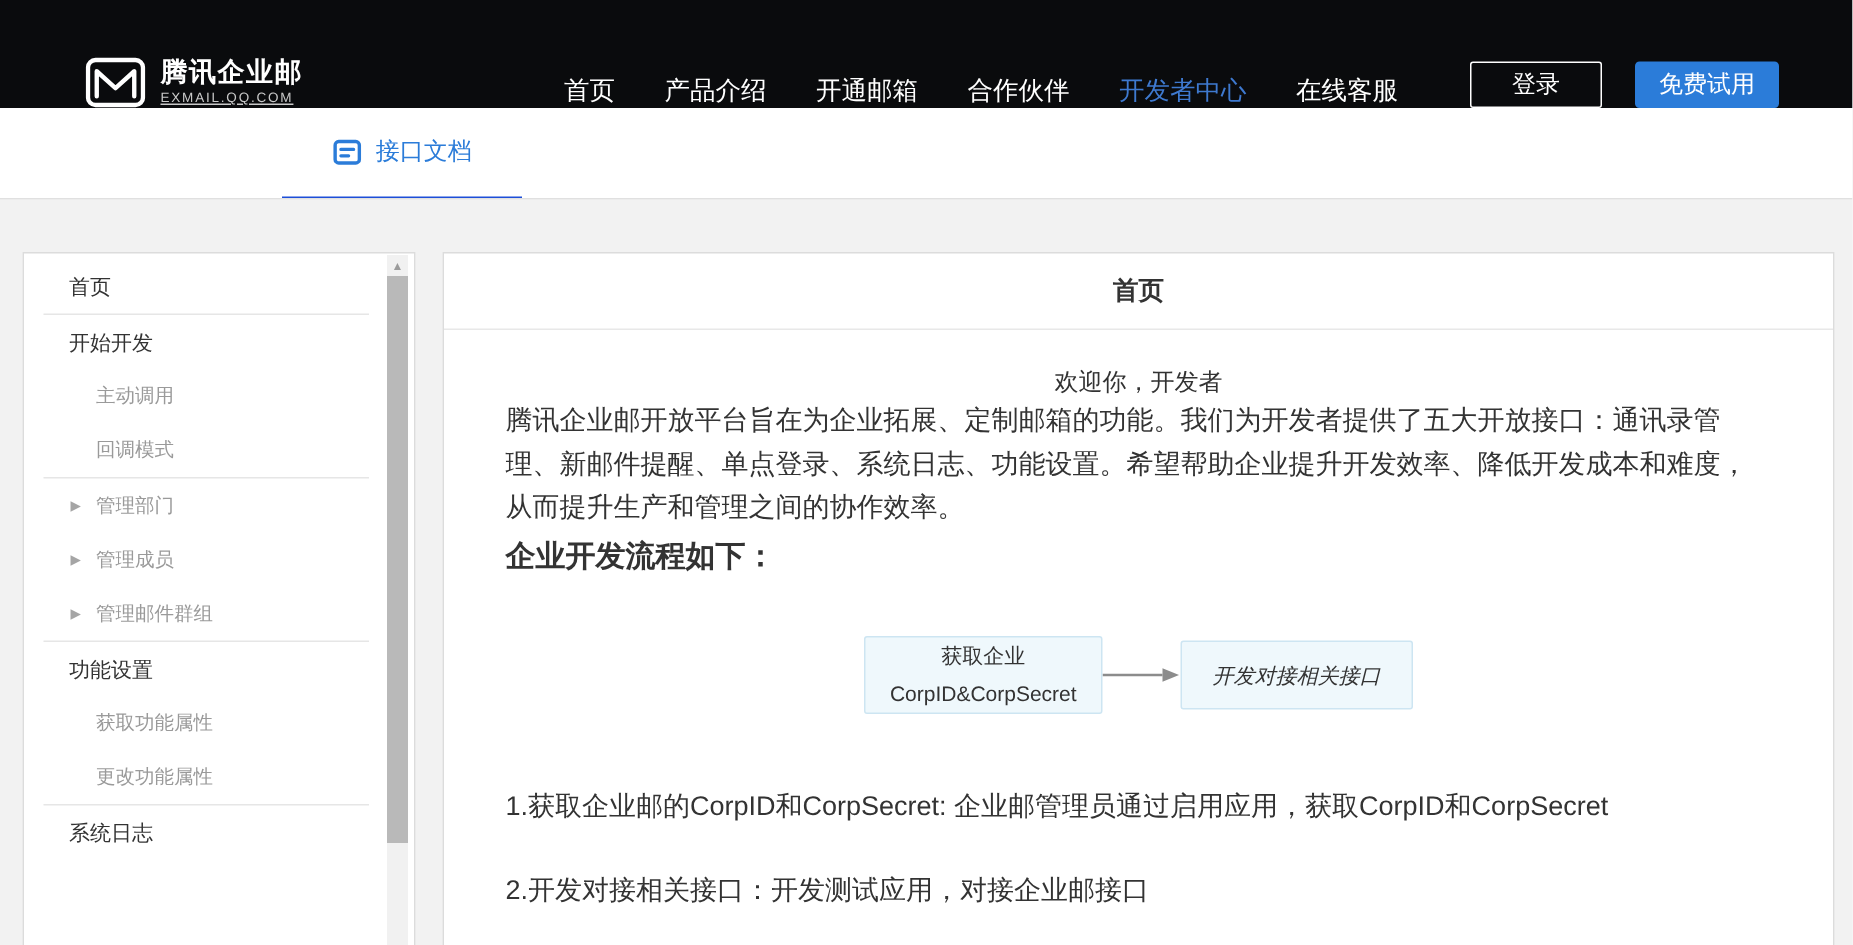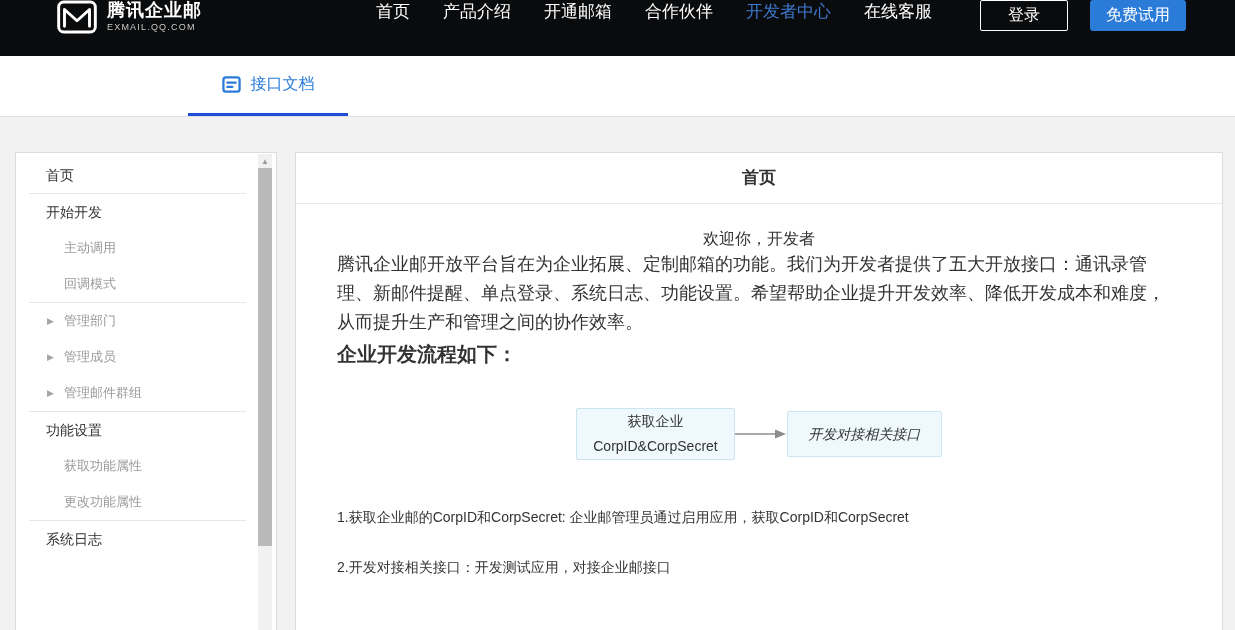--- a/index.html
+++ b/index.html
@@ -6,28 +6,28 @@
   html, body {
     width: 1235px; height: 630px;
     overflow: hidden;
     background: #f2f2f2;
     font-family: "Liberation Sans", "DejaVu Sans", sans-serif;
     color: #333;
   }
 
   
   .topbar {
-    height: 56px; background: #0a0b0d;
-    display: flex; align-items: flex-start;
+    height: 72px; background: #0a0b0d;
+    display: flex; align-items: flex-end;
     padding: 0 49px 0 57px;
   }
   .logo { display: flex; align-items: center; gap: 10px; cursor: pointer; }
   .logo-text { display: flex; flex-direction: column; line-height: 1.1; }
   .logo-title { color: #fff; font-size: 18px; font-weight: bold; letter-spacing: 1px; }
-  .logo-sub { color: #c9c9c9; font-size: 9px; letter-spacing: 1.2px; margin-top: 2px; }
+  .logo-sub { color: #c9c9c9; font-size: 9px; letter-spacing: 1.2px; margin-top: 2px; text-decoration: underline; }
   .main-nav { margin-left: auto; display: flex; align-items: center; gap: 33px; }
   .main-nav a {
     color: #fff; font-size: 17px; text-decoration: none; cursor: pointer; white-space: nowrap;
   }
   .main-nav a.active { color: #3e79cf; }
   .top-buttons { display: flex; align-items: center; gap: 22px; margin-left: 48px; }
   .btn-login {
     width: 88px; height: 31px; background: transparent;
     border: 1px solid #fff; color: #fff; font-size: 16px;
     border-radius: 2px; cursor: pointer;
@@ -42,21 +42,21 @@
 
   
   .subbar {
     height: 61px; background: #fff; border-bottom: 1px solid #e0e0e0;
     position: relative;
   }
   .doc-tab {
     position: absolute; left: 188px; top: 0;
     width: 160px; height: 100%;
     display: flex; align-items: center; justify-content: center; gap: 10px;
-    border-bottom: 3px solid #1d4ed8;
+    border-bottom: 1px solid #1d4ed8;
     cursor: pointer;
   }
   .doc-tab .tab-label { color: #2b7cd9; font-size: 16px; }
 
   
   .content {
     position: relative;
     height: 512px; 
   }
   .side-panel {
@@ -128,21 +128,21 @@
     font-size: 14px; color: #333; text-align: center;
     padding: 0 16px;
     min-height: 50px;
     display: flex; flex-direction: column; justify-content: center;
     line-height: 25px;
   }
   .flow-box.single { min-width: 155px; min-height: 46px; font-style: italic; }
   .flow-arrow { flex: none; }
   .steps { margin-top: 49px; }
   .step {
-    font-size: 14px; color: #333;
+    font-size: 18px; color: #333;
     padding: 0 41px; margin-bottom: 23px; margin-top: 32px;
   }
 </style>
 </head>
 <body>
 
 <header class="topbar">
   <div class="logo">
     <span style="display:flex">
       <svg width="40" height="34" viewBox="0 0 48 40">

